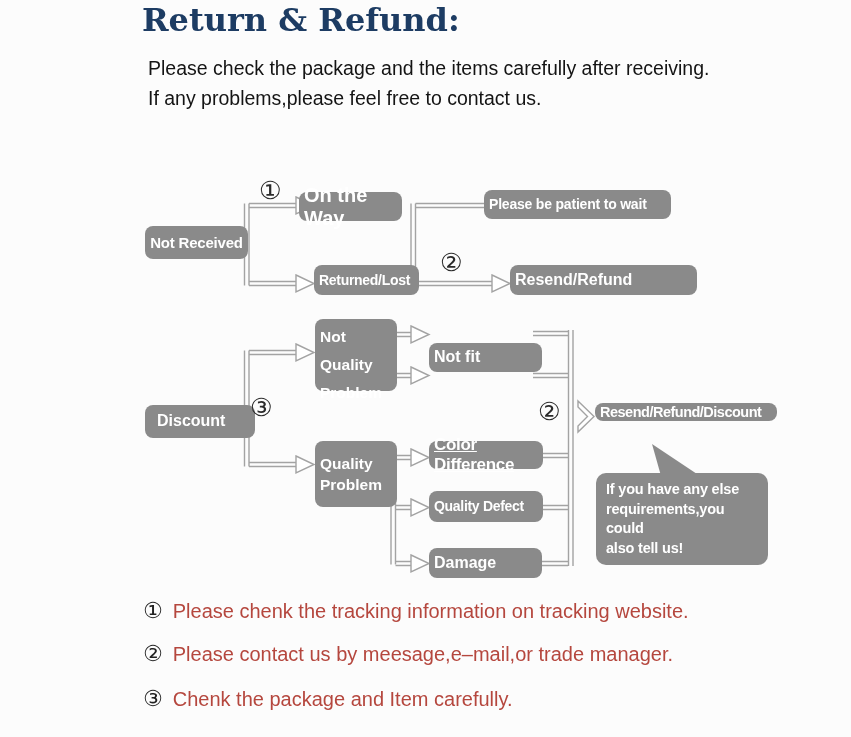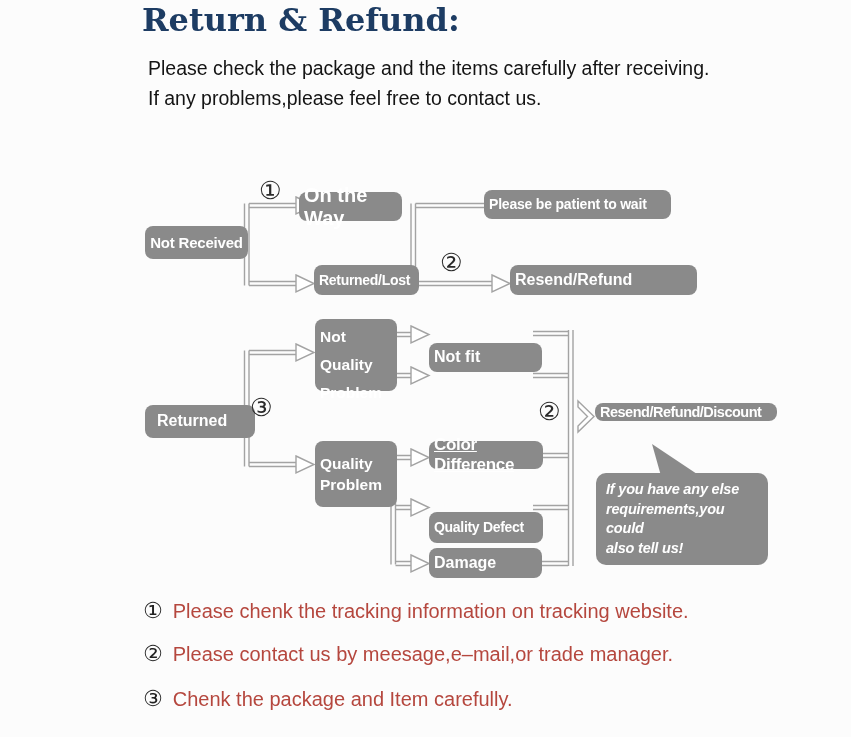--- a/index.html
+++ b/index.html
@@ -15,21 +15,21 @@
   .guide{left:132px;top:132px;font-size:23.5px;color:#141414;}
   .gbox{position:absolute;z-index:2;background:#8a8a8a;color:#ffffff;border-radius:8px;
         display:flex;align-items:center;padding:0 5px;font-weight:bold;line-height:1.15;
         white-space:pre-line;}
   .marker{position:absolute;z-index:3;font-size:25px;color:#2b2b2b;line-height:1;}
   .note-row{position:absolute;z-index:2;left:143px;display:flex;align-items:baseline;gap:10px;white-space:nowrap;}
   .note-num{font-size:22px;color:#222222;}
   .note-text{font-size:20px;color:#b5473e;}
   .bubble{position:absolute;z-index:2;background:#8a8a8a;color:#fff;border-radius:10px;
           padding:7px 10px;font-weight:bold;font-size:14.5px;letter-spacing:-0.2px;
-          line-height:19.5px;white-space:pre-line;font-style:italic;}
+          line-height:19.5px;white-space:pre-line;}
 </style>
 </head>
 <body>
 
 <div id="canvas">
 
   <svg id="flow-svg" width="851" height="737" viewBox="0 0 851 737">
 
     <path class="dl" d="M244.5 203.5 V285.5 M249 203.5 V285.5"></path>
     <path class="dl" d="M249 203.5 H296 M249 207.5 H296"></path>
@@ -79,30 +79,30 @@
   <div class="abs intro2">If any problems,please feel free to contact us.</div>
 
   <div class="gbox" style="left:145px;top:226px;width:93px;height:33px;font-size:15px;letter-spacing:-0.2px;justify-content:center;">Not Received</div>
   <div class="marker" style="left:259px;top:178px;">①</div>
   <div class="gbox" style="left:299px;top:192px;width:93px;height:29px;font-size:20px;">On the Way</div>
   <div class="gbox" style="left:314px;top:265px;width:95px;height:30px;font-size:14px;letter-spacing:-0.3px;">Returned/Lost</div>
   <div class="gbox" style="left:484px;top:190px;width:177px;height:29px;font-size:14px;letter-spacing:-0.2px;">Please be patient to wait</div>
   <div class="marker" style="left:440px;top:250px;">②</div>
   <div class="gbox" style="left:510px;top:265px;width:177px;height:30px;font-size:16px;">Resend/Refund</div>
 
-  <div class="gbox" style="left:145px;top:405px;width:93px;height:33px;font-size:16px;padding-left:12px;">Returned</div>
+  <div class="gbox" style="left:145px;top:405px;width:93px;height:33px;font-size:16px;padding-left:12px;">Discount</div>
   <div class="marker" style="left:250px;top:395px;">③</div>
   <div class="gbox" style="left:315px;top:319px;width:72px;height:68px;font-size:15.5px;line-height:28px;align-items:flex-start;padding-top:4px;">Not
 Quality
 Problem</div>
   <div class="gbox" style="left:315px;top:441px;width:72px;height:66px;font-size:15.5px;line-height:21px;">Quality
 Problem</div>
   <div class="gbox" style="left:429px;top:335px;width:103px;height:29px;font-size:16px;margin-top:8px;">Not fit</div>
   <div class="gbox" style="left:429px;top:441px;width:104px;height:28px;font-size:17px;letter-spacing:-0.3px;text-decoration:underline;">Color Difference</div>
-  <div class="gbox" style="left:429px;top:512px;width:104px;height:31px;font-size:14px;letter-spacing:-0.3px;">Quality Defect</div>
+  <div class="gbox" style="left:429px;top:491px;width:104px;height:31px;font-size:14px;letter-spacing:-0.3px;">Quality Defect</div>
   <div class="gbox" style="left:429px;top:548px;width:103px;height:30px;font-size:16px;">Damage</div>
   <div class="marker" style="left:538px;top:399px;">②</div>
   <div class="gbox" style="left:595px;top:403px;width:172px;height:18px;font-size:14.5px;letter-spacing:-0.5px;">Resend/Refund/Discount</div>
 
   <div class="bubble" style="left:596px;top:473px;width:152px;">If you have any else
 requirements,you could
 also tell us!</div>
 
   <div class="note-row" style="top:598px;">
     <span class="note-num">①</span>

